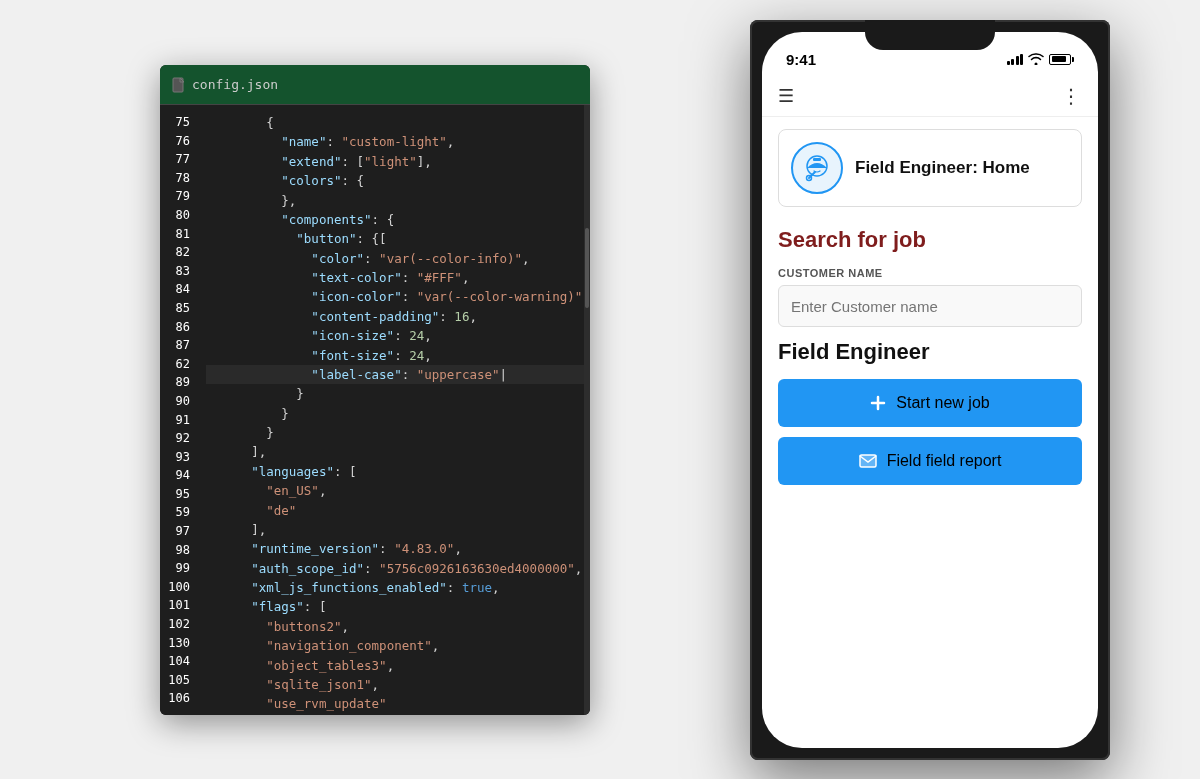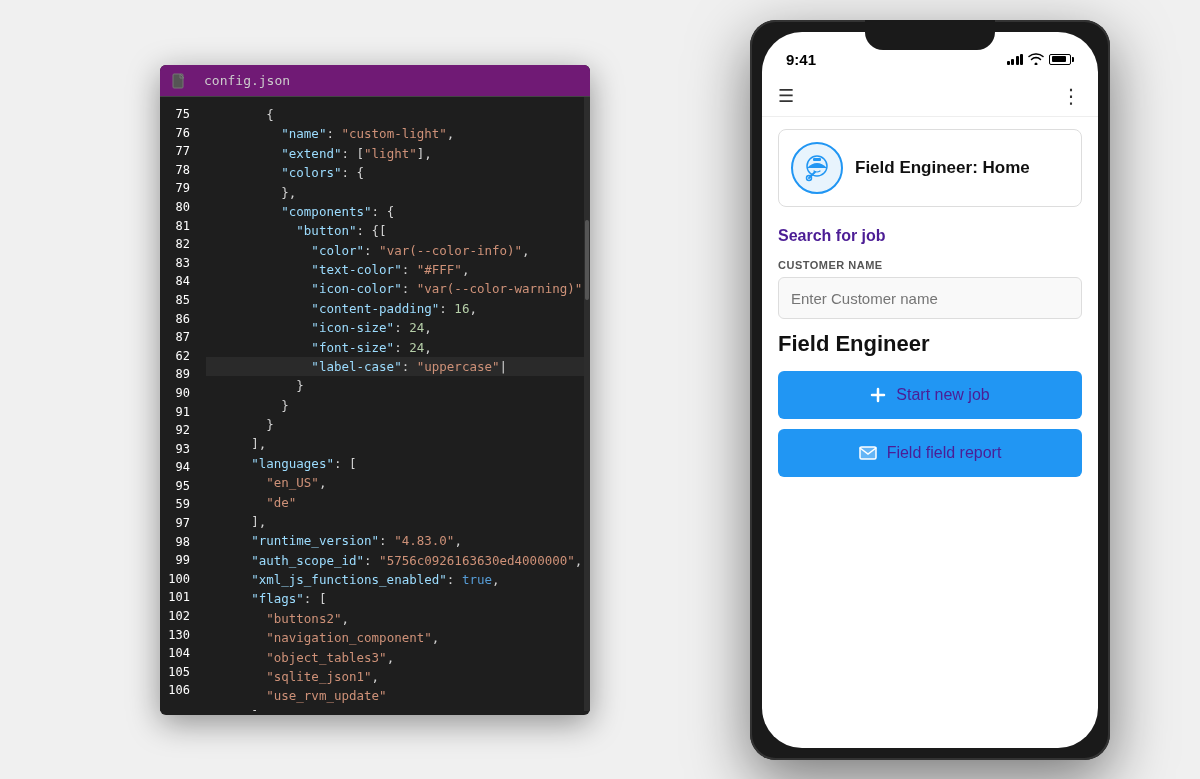--- a/index.html
+++ b/index.html
@@ -24,26 +24,26 @@
       border-radius: 6px;
       overflow: hidden;
       box-shadow: 0 8px 32px rgba(0,0,0,0.4);
       position: absolute;
       left: 160px;
       top: 65px;
       z-index: 1;
     }
 
     .editor-titlebar {
-      background: #701a75;
-      height: 32px;
+      background: #14532d;
+      height: 40px;
       display: flex;
       align-items: center;
       padding: 0 12px;
-      gap: 16px;
+      gap: 4px;
       border-bottom: 1px solid #444;
     }
 
     .editor-file-icon {
       width: 16px;
       height: 16px;
       color: #aaa;
       font-size: 13px;
     }
 
@@ -107,21 +107,21 @@
       position: absolute;
       right: 90px;
       top: 20px;
       z-index: 2;
     }
 
     .phone-frame {
       width: 360px;
       height: 740px;
       background: #1a1a1a;
-      border-radius: 26px;
+      border-radius: 8px;
       padding: 12px;
       box-shadow: 0 20px 60px rgba(0,0,0,0.5), inset 0 0 0 2px #333;
       position: relative;
     }
 
     .phone-screen {
       width: 100%;
       height: 100%;
       background: #fff;
       border-radius: 40px;
@@ -216,23 +216,23 @@
     }
 
     .engineer-name {
       font-size: 17px;
       font-weight: 600;
       color: #111;
     }
 
     
     .section-title {
-      font-size: 16px;
+      font-size: 22px;
       font-weight: 700;
-      color: #4c1d95;
+      color: #7f1d1d;
       margin-bottom: 14px;
     }
 
     .field-label {
       font-size: 11px;
       font-weight: 700;
       color: #555;
       letter-spacing: 0.5px;
       text-transform: uppercase;
       margin-bottom: 6px;
@@ -272,21 +272,21 @@
       font-size: 22px;
       font-weight: 700;
       color: #111;
       margin-bottom: 14px;
     }
 
     .action-btn {
       width: 100%;
       height: 48px;
       background: #2196F3;
-      color: #4c1d95;
+      color: #000000;
       border: none;
       border-radius: 6px;
       font-size: 16px;
       font-weight: 500;
       cursor: pointer;
       display: flex;
       align-items: center;
       justify-content: center;
       gap: 10px;
       margin-bottom: 10px;

